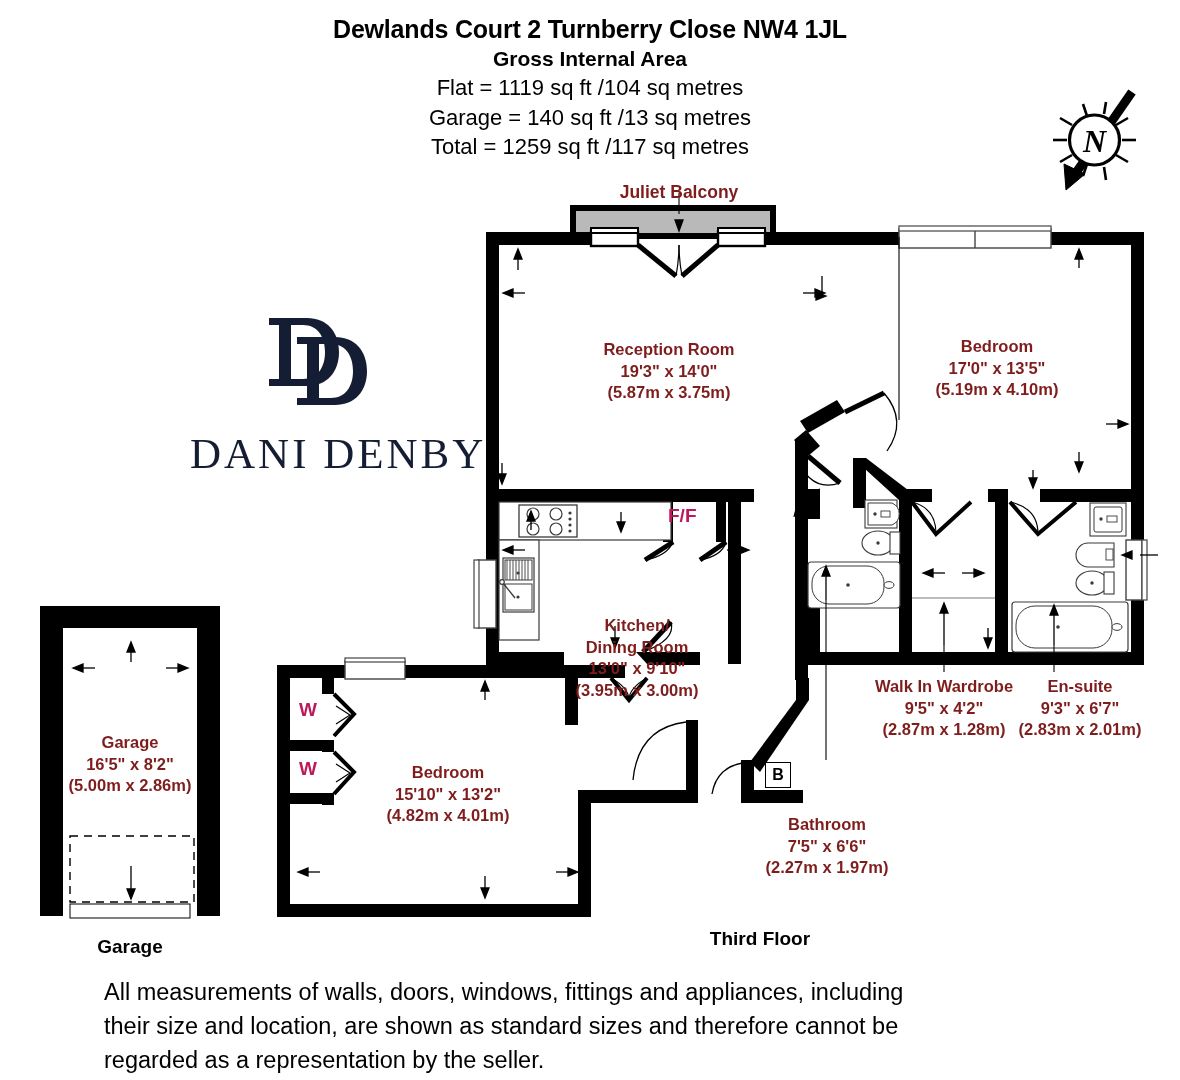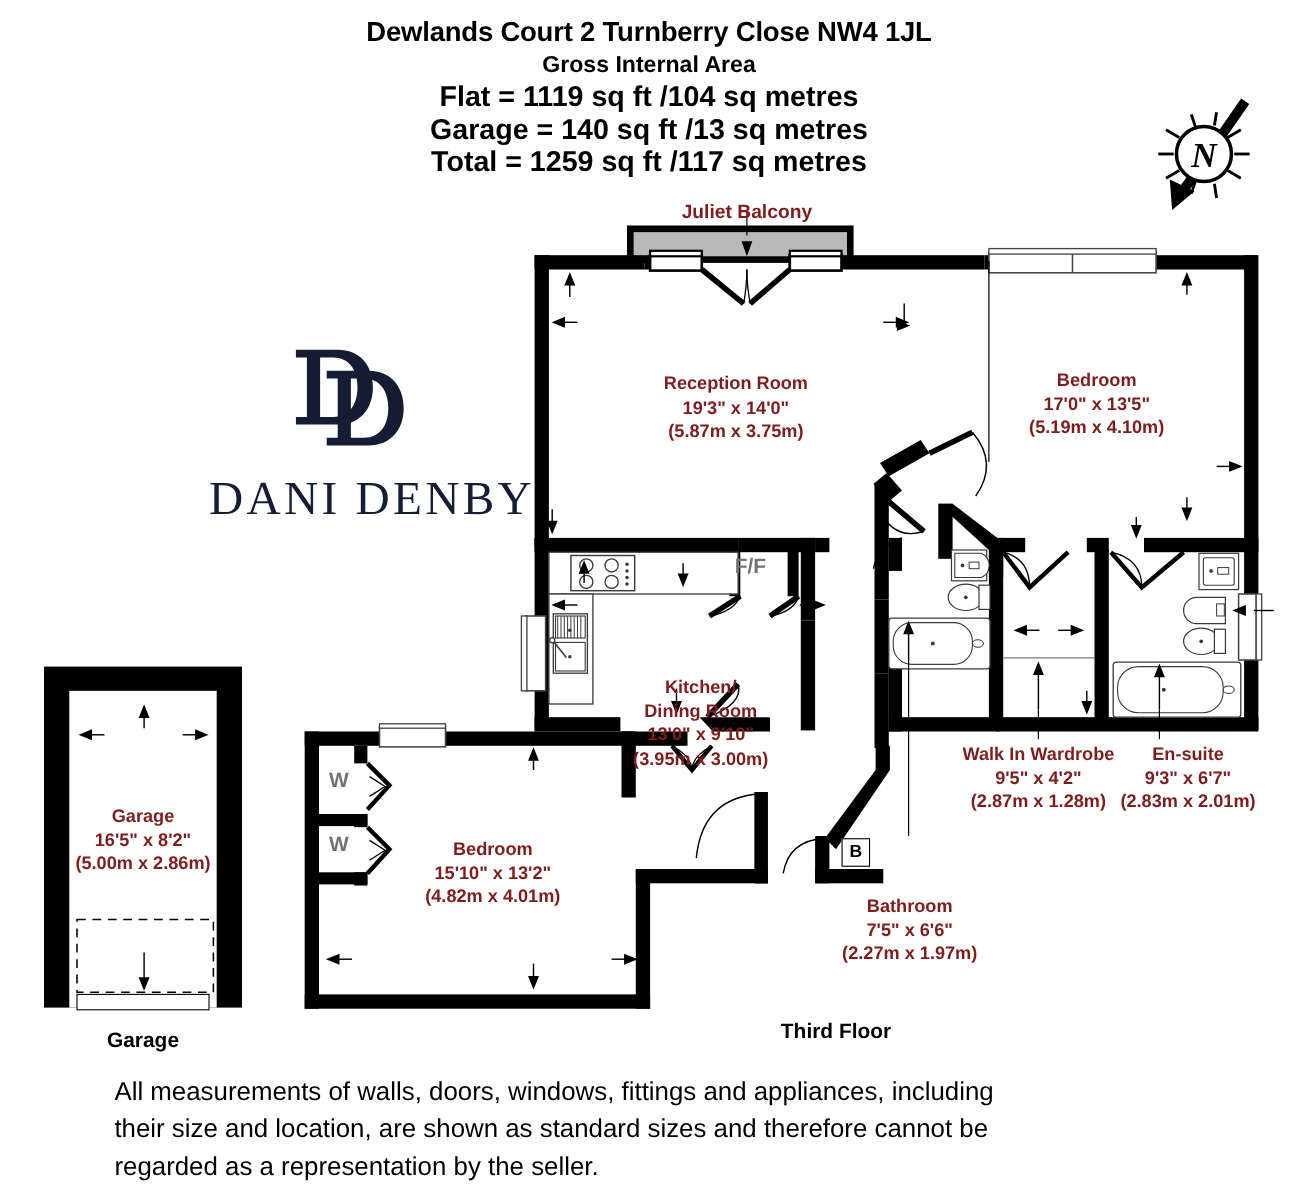--- a/index.html
+++ b/index.html
@@ -15,21 +15,21 @@
   .abs{position:absolute;}
 
   
   #header{left:0;top:14px;width:1180px;text-align:center;}
   #header .h-title{
     font-size:25px;font-weight:bold;letter-spacing:-0.2px;line-height:30px;
   }
   #header .h-sub{
     font-size:21px;font-weight:bold;line-height:29px;
   }
-  #header .h-line{font-size:26px;font-weight:bold;line-height:29.5px;}
+  #header .h-line{font-size:22px;font-weight:normal;line-height:29.5px;}
 
   
   #logo-block{left:190px;top:310px;width:260px;text-align:center;color:#141d33;}
   #logo-monogram{
     height:105px;position:relative;width:110px;margin:0 auto;
   }
   #logo-monogram svg{display:block;}
   #logo-wordmark{
     margin-top:14px;
     font-family:"Liberation Serif", serif;
@@ -39,21 +39,21 @@
     white-space:nowrap;
   }
 
   
   #compass{left:1040px;top:82px;width:120px;height:120px;}
   .label{
     position:absolute;text-align:center;font-weight:bold;
     font-size:16.5px;line-height:21.5px;color:#7f1d1d;white-space:nowrap;
   }
   .tag{
-    position:absolute;font-weight:bold;font-size:17px;color:#737373;
+    position:absolute;font-weight:bold;font-size:17px;color:#be185d;
   }
   .tag-box{
     position:absolute;border:1.5px solid #000;background:#fff;
     font-weight:bold;font-size:16px;text-align:center;
     display:flex;align-items:center;justify-content:center;
   }
   .floor-label{
     position:absolute;font-weight:bold;font-size:19px;text-align:center;
   }
 

